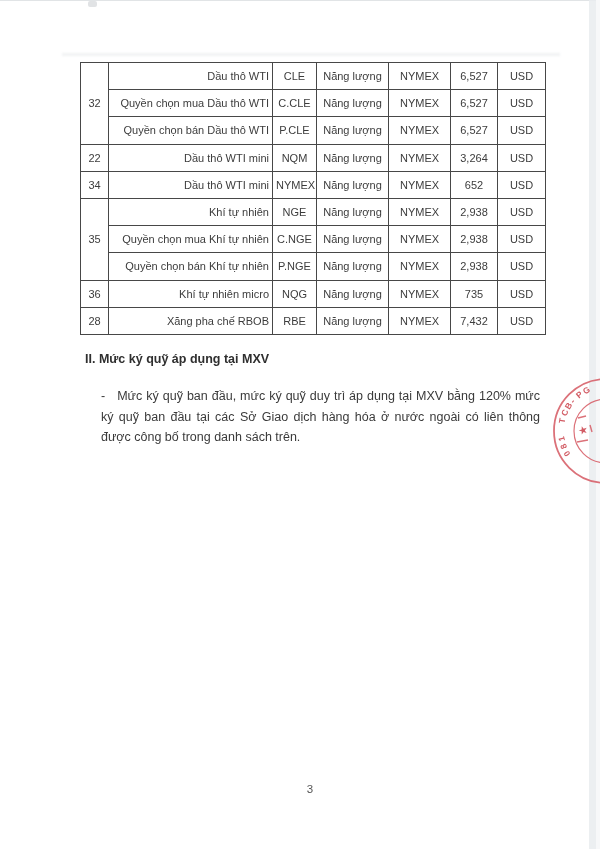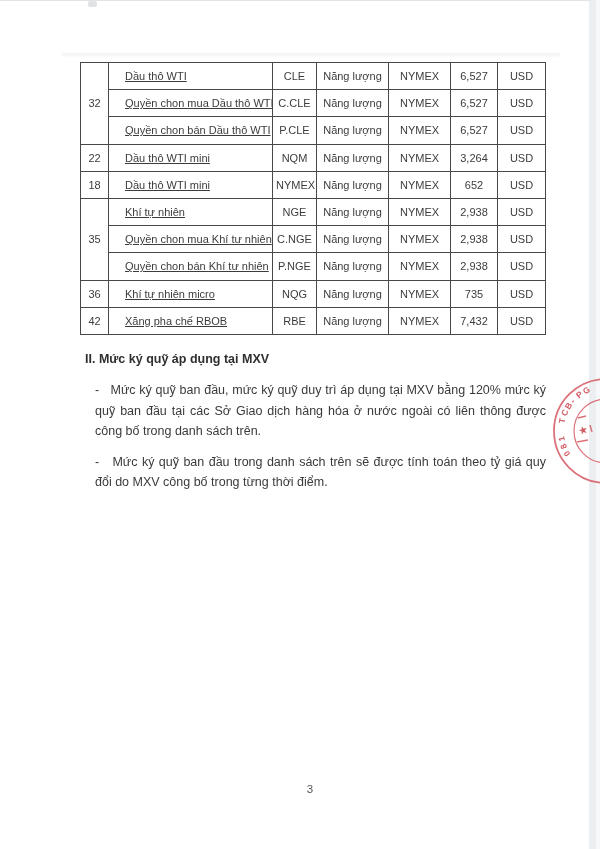--- a/index.html
+++ b/index.html
@@ -23,32 +23,32 @@
   table.margin-table{
     position:absolute;left:80px;top:62px;width:465px;
     border-collapse:collapse;table-layout:fixed;
     font-size:11px;color:#3c3c3c;
   }
   .margin-table td{
     border:1px solid #474747;height:26.2px;
     padding:0 3px;text-align:center;vertical-align:middle;
     overflow:hidden;white-space:nowrap;
   }
-  .margin-table td.c-name{text-align:left;padding-left:16px;text-decoration:underline;}
+  .margin-table td.c-name{text-align:right;padding-left:8px;}
   
   .section-heading{
     position:absolute;left:85px;top:352px;width:470px;
     font-size:12.5px;font-weight:bold;color:#2f2f2f;
   }
   .section-body{
     position:absolute;left:85px;top:370px;width:471px;
     font-size:12.5px;line-height:20.5px;color:#3a3a3a;
     text-align:justify;
   }
-  .section-body p{margin:10px;}
+  .section-body p{margin:16px;}
   
   .page-number{
     position:absolute;left:0;top:783px;width:620px;
     text-align:center;font-size:11.5px;color:#555;
   }
   
   .stamp-svg{position:absolute;left:538px;top:370px;}
   .stamp-svg text{font-family:"Liberation Sans","DejaVu Sans",sans-serif;font-weight:bold;}
 </style>
 </head>
@@ -101,21 +101,21 @@
       <tr>
         <td class="c-no">22</td>
         <td class="c-name">Dầu thô WTI mini</td>
         <td>NQM</td>
         <td>Năng lượng</td>
         <td>NYMEX</td>
         <td>3,264</td>
         <td>USD</td>
       </tr>
       <tr>
-        <td class="c-no">18</td>
+        <td class="c-no">34</td>
         <td class="c-name">Dầu thô WTI mini</td>
         <td>NYMEX</td>
         <td>Năng lượng</td>
         <td>NYMEX</td>
         <td>652</td>
         <td>USD</td>
       </tr>
       <tr>
         <td rowspan="3" class="c-no">35</td>
         <td class="c-name">Khí tự nhiên</td>
@@ -144,35 +144,34 @@
       <tr>
         <td class="c-no">36</td>
         <td class="c-name">Khí tự nhiên micro</td>
         <td>NQG</td>
         <td>Năng lượng</td>
         <td>NYMEX</td>
         <td>735</td>
         <td>USD</td>
       </tr>
       <tr>
-        <td class="c-no">42</td>
+        <td class="c-no">28</td>
         <td class="c-name">Xăng pha chế RBOB</td>
         <td>RBE</td>
         <td>Năng lượng</td>
         <td>NYMEX</td>
         <td>7,432</td>
         <td>USD</td>
       </tr>
     </tbody>
   </table>
 
   <div class="section-heading">II. Mức ký quỹ áp dụng tại MXV</div>
   <div class="section-body">
     <p>-&nbsp;&nbsp;&nbsp;Mức ký quỹ ban đầu, mức ký quỹ duy trì áp dụng tại MXV bằng 120% mức ký quỹ ban đầu tại các Sở Giao dịch hàng hóa ở nước ngoài có liên thông được công bố trong danh sách trên.</p>
-    <p>-&nbsp;&nbsp;&nbsp;Mức ký quỹ ban đầu trong danh sách trên sẽ được tính toán theo tỷ giá quy đổi do MXV công bố trong từng thời điểm.</p>
   </div>
 
   <svg class="stamp-svg" width="62" height="120" viewBox="538 372 62 120">
     <g stroke="#d8626b" fill="none" opacity="0.9">
       <circle cx="606" cy="433" r="52" stroke-width="1.8"></circle>
       <circle cx="606" cy="433" r="32" stroke-width="1.2"></circle>
       <line x1="578" y1="420" x2="586" y2="418" stroke-width="1.6"></line>
       <line x1="577" y1="444" x2="588" y2="442" stroke-width="1.6"></line>
       <line x1="590" y1="427" x2="592" y2="434" stroke-width="1.4"></line>
     </g>

